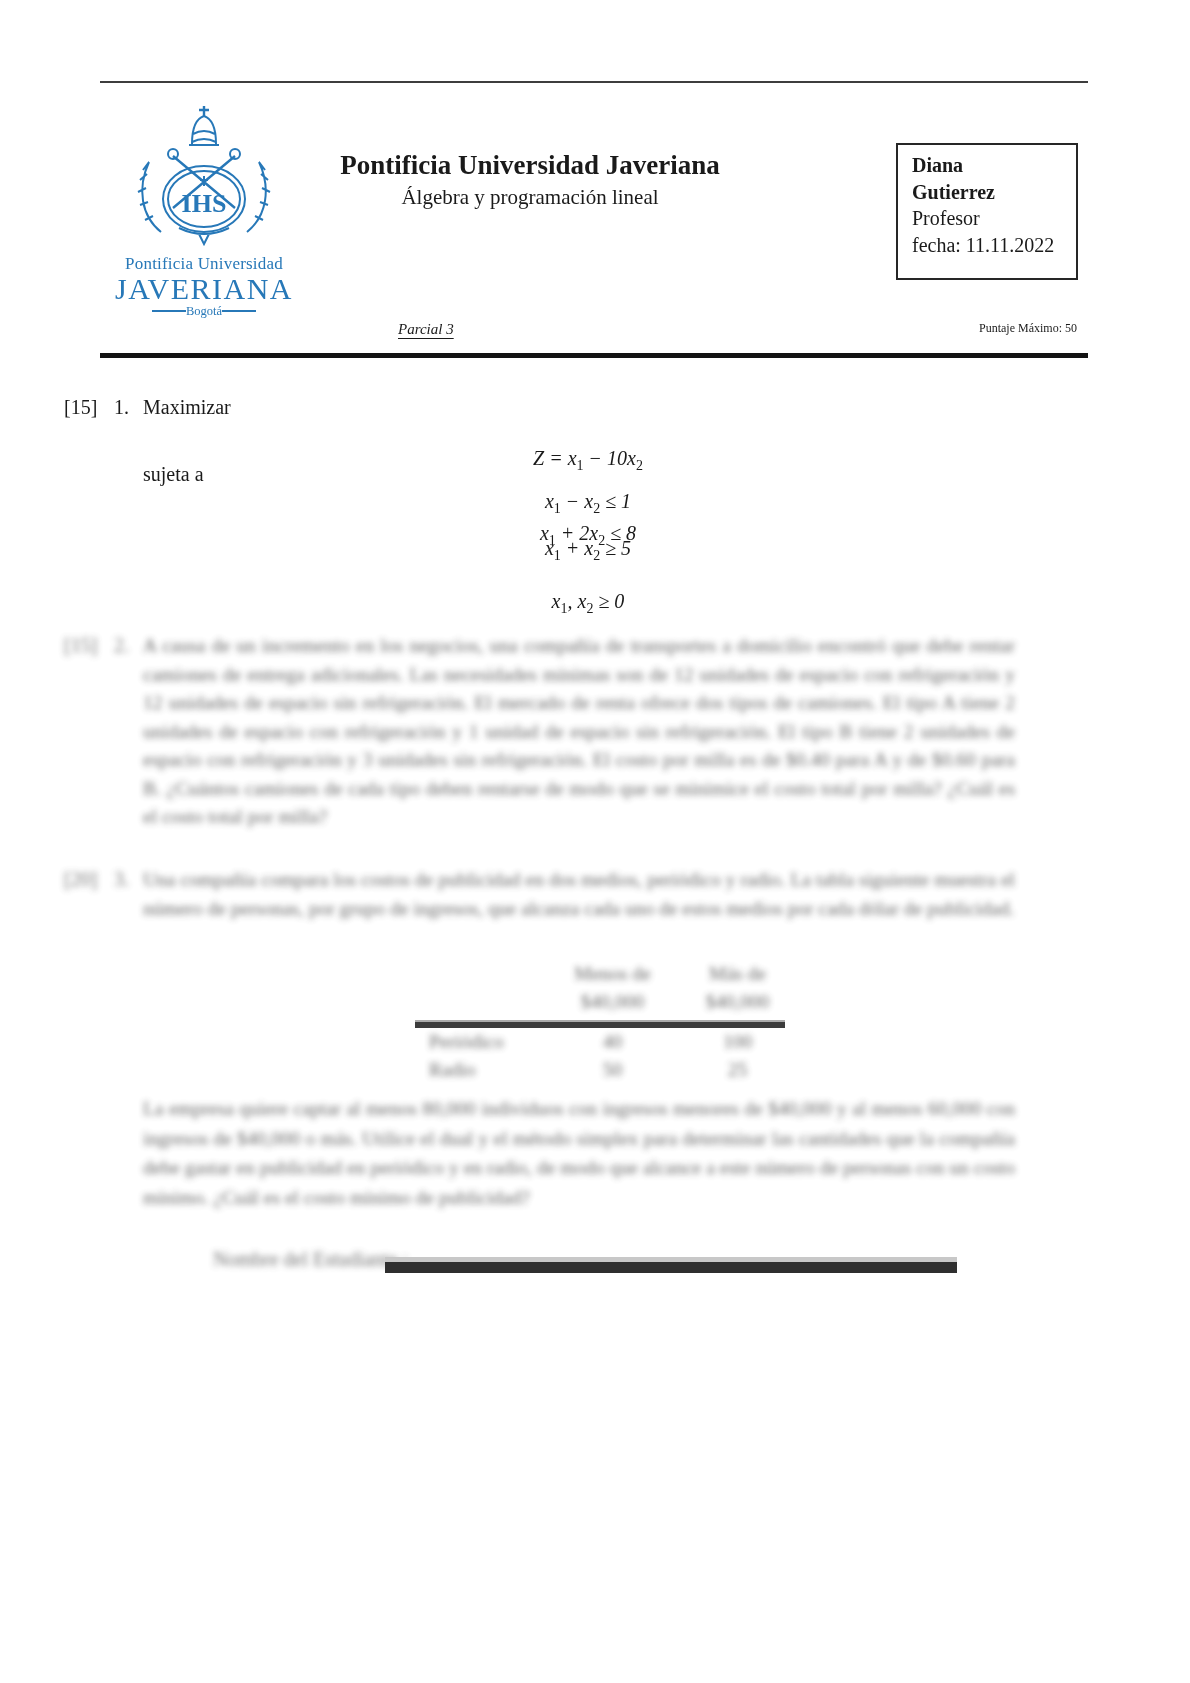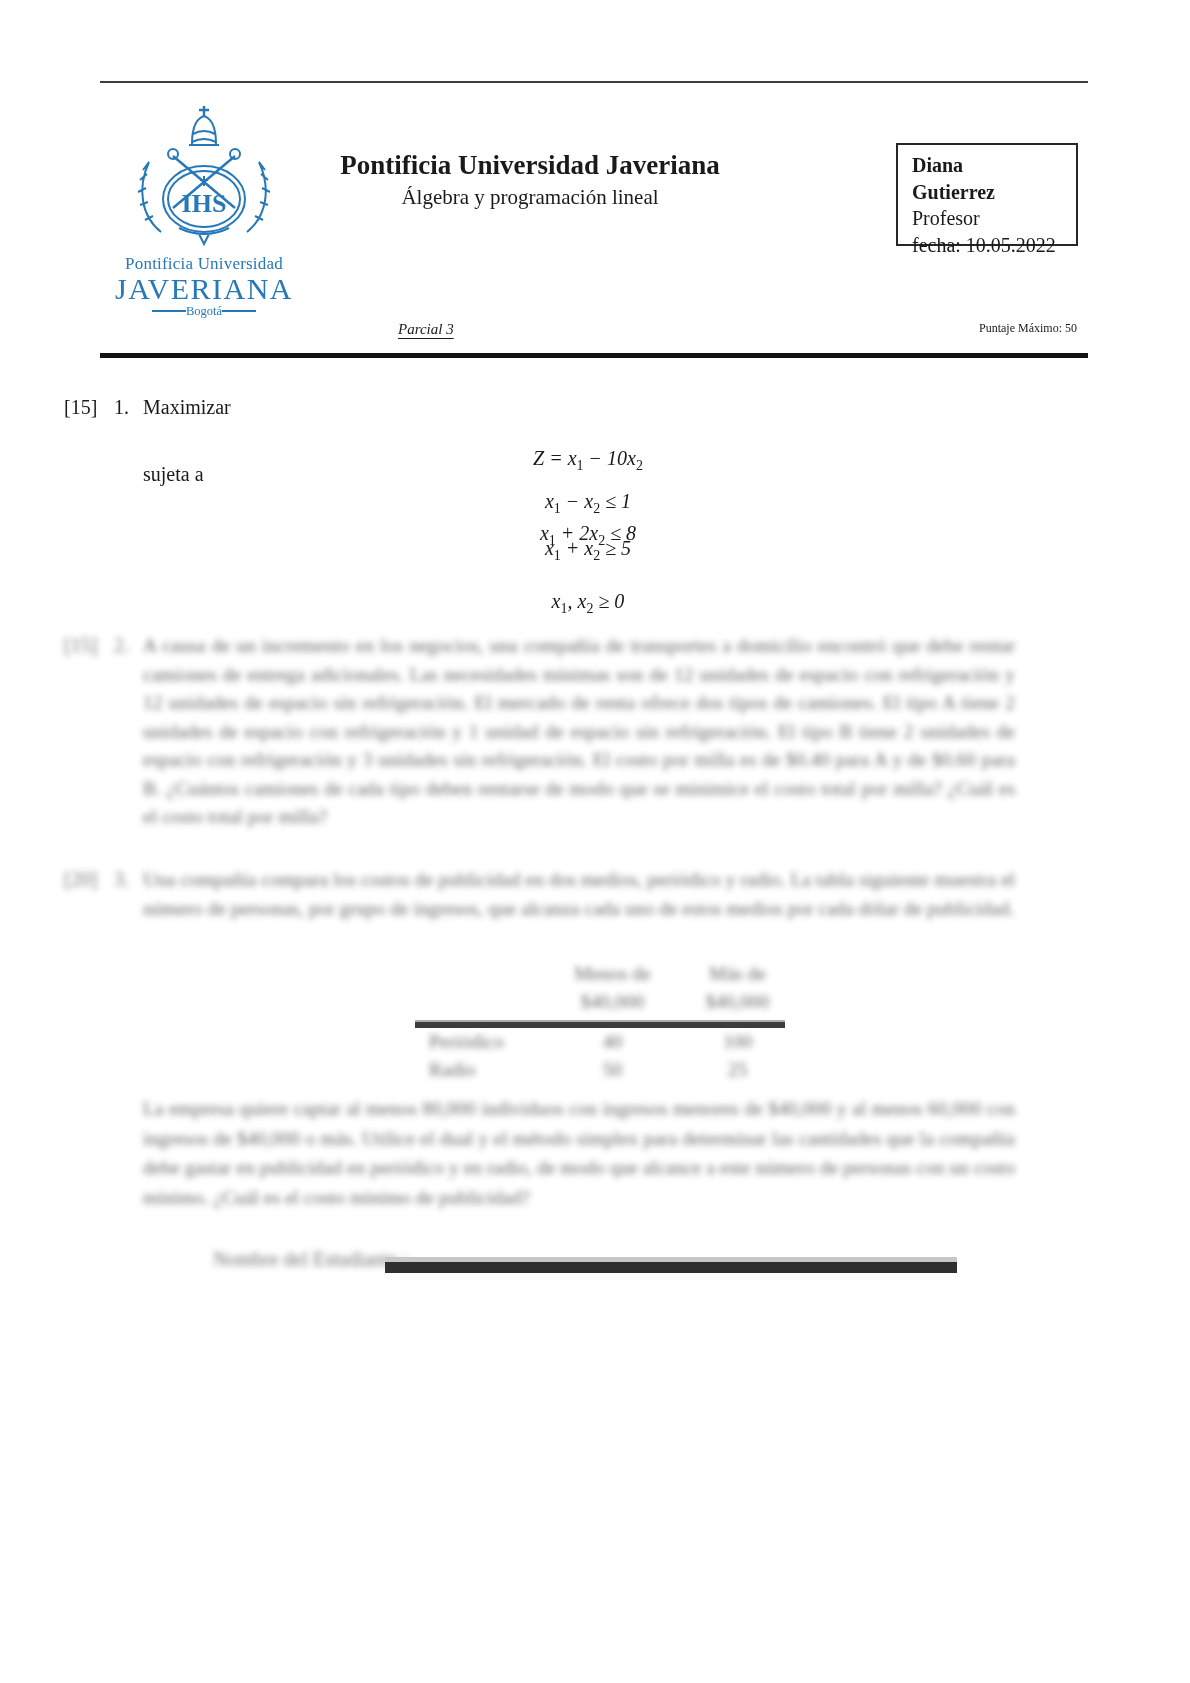--- a/index.html
+++ b/index.html
@@ -18,21 +18,21 @@
   .logo-line3{font-size:12.5px;line-height:14px;display:flex;align-items:center;justify-content:center;}
   .logo-line3 .dash{display:inline-block;width:34px;height:2px;background:#2778b8;}
 
   
   .hdr{left:255px;top:148px;width:550px;text-align:center;}
   .hdr .dept{font-size:23px;font-weight:bold;line-height:31px;letter-spacing:0.3px;}
   .hdr .univ{font-size:27px;font-weight:bold;line-height:35px;}
   .hdr .course{font-size:21px;line-height:29px;}
 
   
-  .profbox{left:896px;top:143px;width:182px;height:103px;border:2px solid #262626;box-sizing:border-box;
+  .profbox{left:896px;top:143px;width:182px;height:137px;border:2px solid #262626;box-sizing:border-box;
            padding:7px 14px 0 14px;font-size:20px;line-height:26.5px;}
   .bold{font-weight:bold;}
 
   .exam-title{left:398px;top:321px;width:200px;text-align:left;font-style:italic;font-size:15px;
               text-decoration:underline;text-underline-offset:4px;}
   .max-score{right:113px;top:321px;font-size:12px;}
 
   .pts{font-size:20px;}
   .body-col{left:143px;width:872px;font-size:19.5px;line-height:28.5px;text-align:justify;}
   .math-col{left:150px;width:876px;text-align:center;font-size:20px;font-style:italic;}
@@ -96,21 +96,21 @@
 
   <div class="abs hdr">
     <div class="univ">Pontificia Universidad Javeriana</div>
     <div class="course">Álgebra y programación lineal</div>
   </div>
 
   <div class="abs profbox">
     <div class="bold">Diana</div>
     <div class="bold">Gutierrez</div>
     <div>Profesor</div>
-    <div>fecha: 10.05.2022</div>
+    <div>fecha: 11.11.2022</div>
   </div>
 
   <div class="abs exam-title">Parcial 3</div>
   <div class="abs max-score">Puntaje Máximo: 50</div>
   <div class="abs rule-thick"></div>
 
   <div class="abs pts" style="left:64px;top:396px;">[15]</div>
   <div class="abs pts" style="left:114px;top:396px;">1.</div>
   <div class="abs pts" style="left:143px;top:396px;">Maximizar</div>
 

